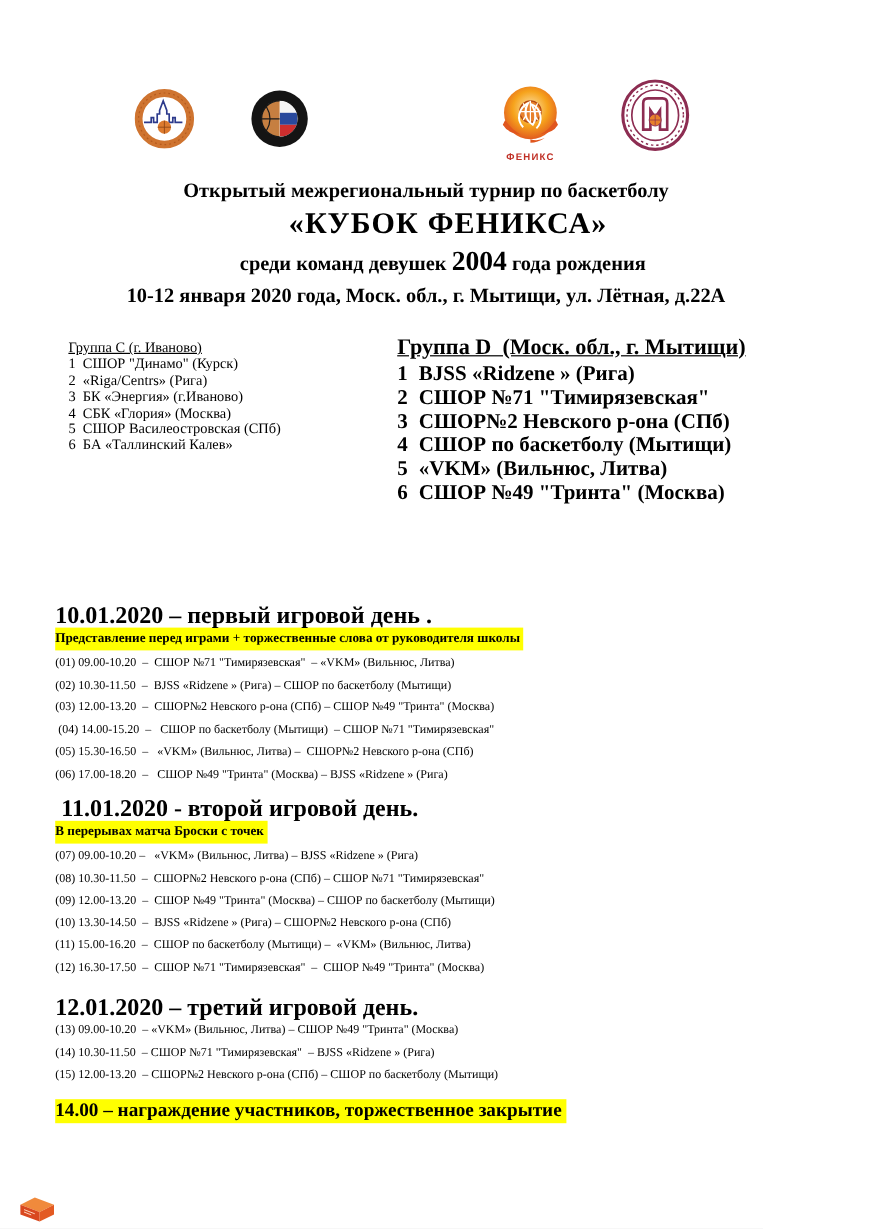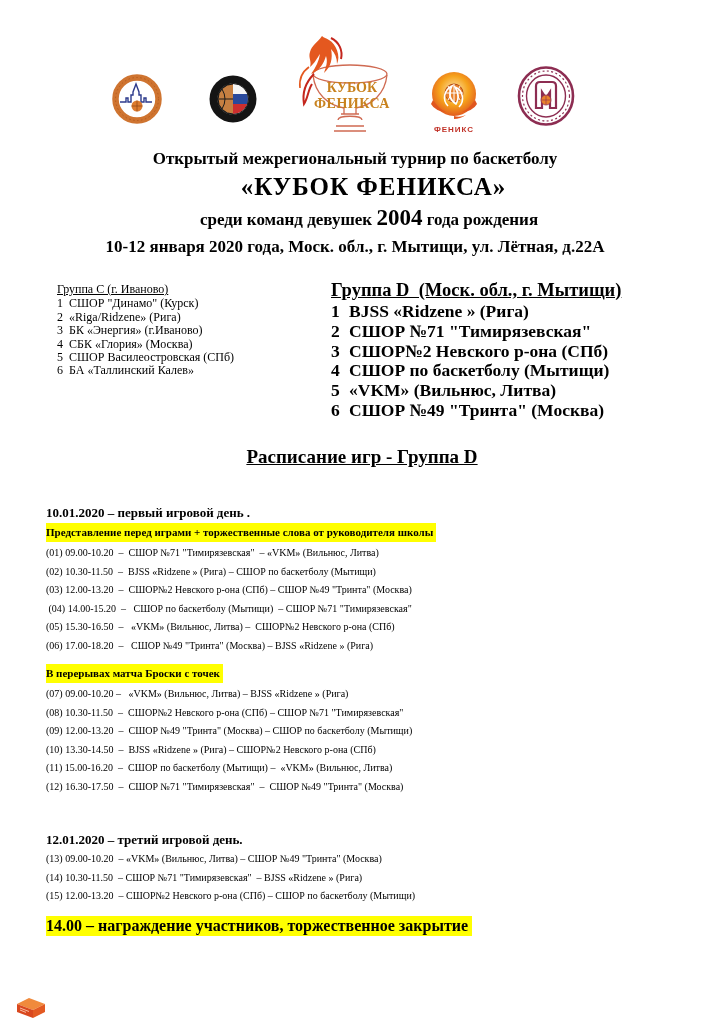--- a/index.html
+++ b/index.html
@@ -9,21 +9,21 @@
     font-family:"Liberation Serif","DejaVu Serif",serif;
     color:var(--color-text,#000);
   }
   .pw { white-space:pre-wrap; }
 
   
   .logo { position:absolute; }
   .logo-fmbl { left:112px; top:74px; }
   .logo-rfb  { left:209px; top:75px; }
   .logo-phx  { left:284px; top:34px; }
-  .logo-fen  { left:426px; top:70px; width:56px; text-align:center; }
+  .logo-fen  { left:414px; top:70px; width:56px; text-align:center; }
   .fen-label { margin-top:1px; font-family:"Liberation Sans",sans-serif; font-size:8px; font-weight:bold;
                letter-spacing:1px; color:var(--color-feniks_text,#c03026); }
   .logo-fbm  { left:517px; top:66px; }
 
   
   .title { position:absolute; top:147px; left:0; width:710px; text-align:center; font-weight:bold; }
   .t1 { font-size:17px; line-height:23px; }
   .t2 { font-size:25px; line-height:33px; letter-spacing:1px;padding-left:37px; }
   .t3 { font-size:17px; line-height:29px;padding-left:28px; }
   .t3 .year { font-size:23px; }
@@ -38,21 +38,21 @@
   .gd-item { font-size:17.5px; line-height:19.8px; }
   .gd-item .num { display:inline-block; width:18px; }
 
   
   .sched-head { position:absolute; top:446px; left:0; width:724px; text-align:center;
                 font-size:19px; font-weight:bold; }
   .sched-head span { text-decoration:underline; }
 
   .day { position:absolute; left:46px; width:650px; }
   .day1 { top:503px; } .day2 { top:664px; } .day3 { top:830px; }
-  .day-head { font-size:13px; font-weight:bold; line-height:20px; }
+  .day-head { font-size:20px; font-weight:bold; line-height:20px; }
   .note { display:table; background:var(--color-highlight,#ffff00); font-weight:bold;
           font-size:11px; line-height:18px; margin:0 0 2px 0; padding:0 3px 1px 0; }
   .game { font-size:10px; line-height:18.6px; }
 
   .closing { position:absolute; left:46px; top:916px; }
   .closing-line { display:table; background:var(--color-highlight,#ffff00); font-weight:bold;
                   font-size:16px; line-height:19px; margin-bottom:4px; padding:0 4px 1px 0; }
 
   .watermark { position:absolute; left:15px; top:996px; }
 </style>
@@ -84,36 +84,20 @@
       <path d="M24 9 A15 15 0 0 0 24 39 M13 14 q6 10 0 20 M9.5 24 h14.5" fill="none" stroke="#1a1a1a" stroke-width="1"></path>
       <g clip-path="url(#rfbR)">
         <rect x="24" y="9" width="16" height="10" fill="#f5f5f5"></rect>
         <rect x="24" y="19" width="16" height="10" fill="#29499c"></rect>
         <rect x="24" y="29" width="16" height="10" fill="#cd2e2e"></rect>
       </g>
       <circle cx="24" cy="24" r="15.5" fill="none" stroke="#141414" stroke-width="1"></circle>
     </svg>
   </div>
 
-  <div class="logo logo-phx">
-    <svg width="116" height="106" viewBox="0 0 116 106">
-
-      <ellipse cx="66" cy="40" rx="37" ry="9" fill="none" stroke="#cf6a52" stroke-width="1.3"></ellipse>
-      <path d="M29 41 C31 60 44 71 60 74 L60 80 M103 41 C101 60 88 71 72 74 L72 80" fill="none" stroke="#cf6a52" stroke-width="1.3"></path>
-      <path d="M54 86 c0 -5 24 -5 24 0 M52 92 h28 M50 97 h32 M57 80 h18" fill="none" stroke="#cf6a52" stroke-width="1.3"></path>
-
-      <path d="M38 2 C33 9 28 11 26 18 C24 24 28 27 26 33 C31 29 33 24 36 20 C35 27 32 33 27 40 C36 36 40 29 42 22 C44 28 42 33 40 39 C47 33 49 24 47 15 C51 19 53 24 53 30 C57 22 52 10 45 6 C42 4 40 4 38 2 Z" fill="#e4581f"></path>
-      <path d="M47 4 C55 8 59 16 57 25" fill="none" stroke="#c4261d" stroke-width="2"></path>
-      <path d="M30 40 C22 48 18 58 20 70 C24 64 24 56 28 50" fill="none" stroke="#c4261d" stroke-width="2"></path>
-      <path d="M25 33 C18 38 15 46 16 54" fill="none" stroke="#e4581f" stroke-width="1.6"></path>
-
-      <text x="68" y="58" text-anchor="middle" font-family="Liberation Serif, serif" font-weight="bold" font-size="14" fill="#c8821e">КУБОК</text>
-      <text x="68" y="74" text-anchor="middle" font-family="Liberation Serif, serif" font-weight="bold" font-size="14" letter-spacing="0.5" fill="#c8821e">ФЕНИКСА</text>
-    </svg>
-  </div>
 
   <div class="logo logo-fen">
     <svg width="52" height="50" viewBox="0 0 52 50">
       <defs>
         <radialGradient id="feng" cx="50%" cy="42%" r="60%">
           <stop offset="0%" stop-color="#fce7b4"></stop>
           <stop offset="55%" stop-color="#f6a31c"></stop>
           <stop offset="100%" stop-color="#e0561e"></stop>
         </radialGradient>
       </defs>
@@ -140,53 +124,51 @@
   <div class="title">
     <div class="t1">Открытый межрегиональный турнир по баскетболу</div>
     <div class="t2">«КУБОК ФЕНИКСА»</div>
     <div class="t3"><span class="pw">среди команд девушек </span><span class="year">2004</span><span class="pw"> года рождения</span></div>
     <div class="t4">10-12 января 2020 года, Моск. обл., г. Мытищи, ул. Лётная, д.22А</div>
   </div>
 
   <div class="group-c">
     <div class="gc-head pw">Группа C (г. Иваново)</div>
     <div class="gc-item"><span class="num">1</span><span class="pw">СШОР "Динамо" (Курск)</span></div>
-    <div class="gc-item"><span class="num">2</span><span class="pw">«Riga/Ridzene» (Рига)</span></div>
+    <div class="gc-item"><span class="num">2</span><span class="pw">«Riga/Centrs» (Рига)</span></div>
     <div class="gc-item"><span class="num">3</span><span class="pw">БК «Энергия» (г.Иваново)</span></div>
     <div class="gc-item"><span class="num">4</span><span class="pw">СБК «Глория» (Москва)</span></div>
     <div class="gc-item"><span class="num">5</span><span class="pw">СШОР Василеостровская (СПб)</span></div>
     <div class="gc-item"><span class="num">6</span><span class="pw">БА «Таллинский Калев»</span></div>
   </div>
 
   <div class="group-d">
     <div class="gd-head pw">Группа D  (Моск. обл., г. Мытищи)</div>
     <div class="gd-item"><span class="num">1</span><span class="pw">BJSS «Ridzene » (Рига)</span></div>
     <div class="gd-item"><span class="num">2</span><span class="pw">СШОР №71 "Тимирязевская"</span></div>
     <div class="gd-item"><span class="num">3</span><span class="pw">СШОР№2 Невского р-она (СПб)</span></div>
     <div class="gd-item"><span class="num">4</span><span class="pw">СШОР по баскетболу (Мытищи)</span></div>
     <div class="gd-item"><span class="num">5</span><span class="pw">«VKM» (Вильнюс, Литва)</span></div>
     <div class="gd-item"><span class="num">6</span><span class="pw">СШОР №49 "Тринта" (Москва)</span></div>
   </div>
 
-  <div class="sched-head">
-    <span>Расписание игр - Группа D</span>
-  </div>
 
   <section class="day day1">
     <div class="day-head pw">10.01.2020 – первый игровой день .</div>
     <div class="note pw">Представление перед играми + торжественные слова от руководителя школы</div>
     <div class="game pw">(01) 09.00-10.20  –  СШОР №71 "Тимирязевская"  – «VKM» (Вильнюс, Литва)</div>
     <div class="game pw">(02) 10.30-11.50  –  BJSS «Ridzene » (Рига) – СШОР по баскетболу (Мытищи)</div>
     <div class="game pw">(03) 12.00-13.20  –  СШОР№2 Невского р-она (СПб) – СШОР №49 "Тринта" (Москва)</div>
     <div class="game pw"> (04) 14.00-15.20  –   СШОР по баскетболу (Мытищи)  – СШОР №71 "Тимирязевская"</div>
     <div class="game pw">(05) 15.30-16.50  –   «VKM» (Вильнюс, Литва) –  СШОР№2 Невского р-она (СПб)</div>
     <div class="game pw">(06) 17.00-18.20  –   СШОР №49 "Тринта" (Москва) – BJSS «Ridzene » (Рига)</div>
   </section>
 
   <section class="day day2">
+    <div class="day-head pw"> 11.01.2020 - второй игровой день.</div>
     <div class="note pw">В перерывах матча Броски с точек</div>
     <div class="game pw">(07) 09.00-10.20 –   «VKM» (Вильнюс, Литва) – BJSS «Ridzene » (Рига)</div>
     <div class="game pw">(08) 10.30-11.50  –  СШОР№2 Невского р-она (СПб) – СШОР №71 "Тимирязевская"</div>
     <div class="game pw">(09) 12.00-13.20  –  СШОР №49 "Тринта" (Москва) – СШОР по баскетболу (Мытищи)</div>
     <div class="game pw">(10) 13.30-14.50  –  BJSS «Ridzene » (Рига) – СШОР№2 Невского р-она (СПб)</div>
     <div class="game pw">(11) 15.00-16.20  –  СШОР по баскетболу (Мытищи) –  «VKM» (Вильнюс, Литва)</div>
     <div class="game pw">(12) 16.30-17.50  –  СШОР №71 "Тимирязевская"  –  СШОР №49 "Тринта" (Москва)</div>
   </section>
 
   <section class="day day3">

